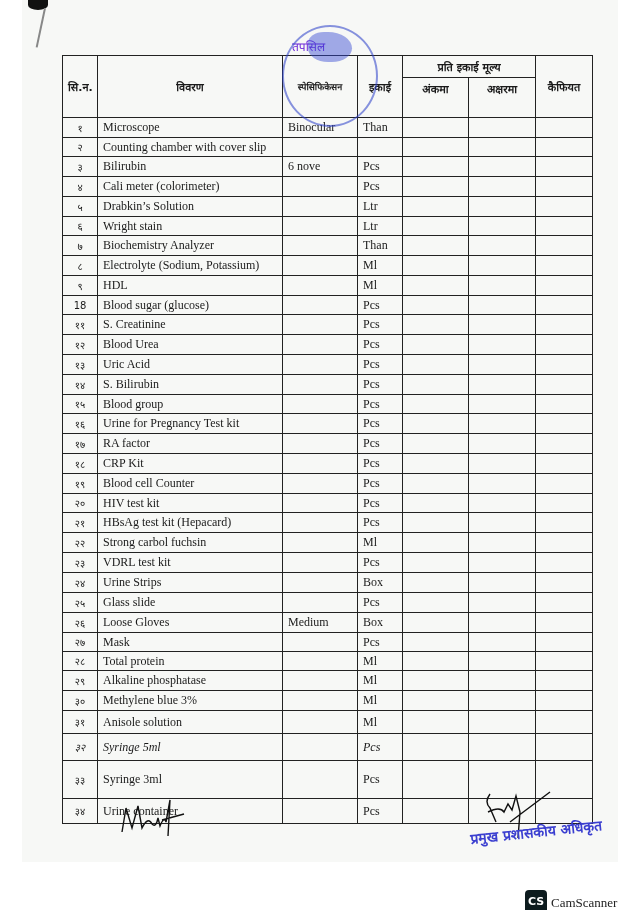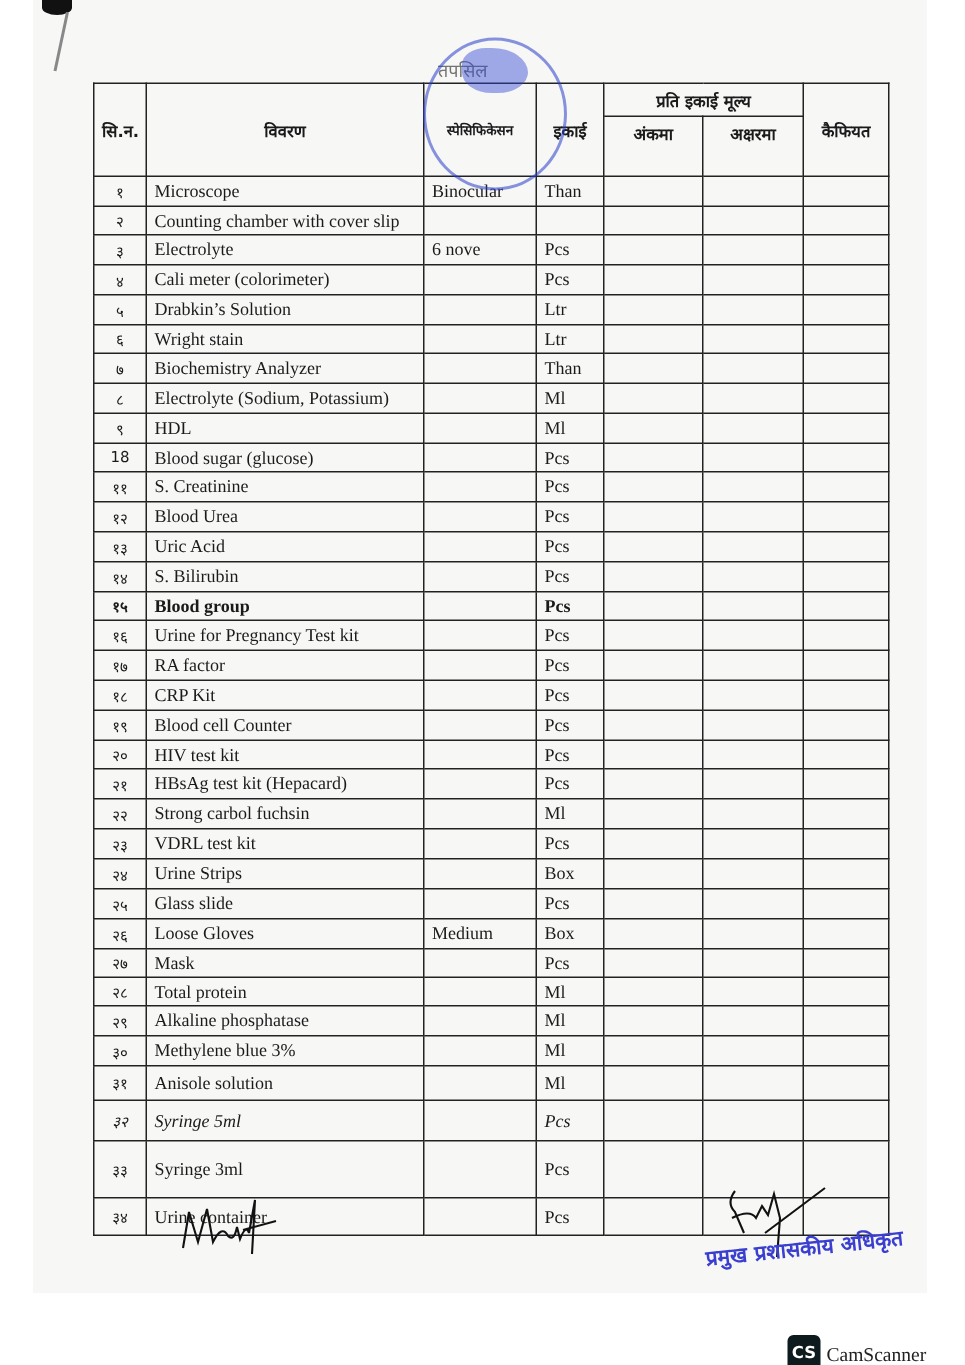--- a/index.html
+++ b/index.html
@@ -14,21 +14,21 @@
   }
   .corner-mark {
     position: absolute; left: 28px; top: 0; width: 20px; height: 10px;
     background: #111; border-radius: 0 0 50% 50%;
   }
   .corner-line {
     position: absolute; left: 44px; top: 8px; width: 2px; height: 40px;
     background: #888; transform: rotate(12deg); transform-origin: top left;
   }
   .heading {
-    position: absolute; left: 292px; top: 38px; font-size: 12px; color: #737373;
+    position: absolute; left: 292px; top: 38px; font-size: 12px; color: #6d28d9;
     font-family: "DejaVu Sans", sans-serif;
   }
   table.list {
     position: absolute; left: 62px; top: 55px;
     border-collapse: collapse; table-layout: fixed;
     width: 530px;
     font-size: 12px; color: #1a1a1a;
   }
   table.list td, table.list th {
     border: 1px solid #222; padding: 0 5px; white-space: nowrap; overflow: hidden;
@@ -119,21 +119,21 @@
         <td class="sn">२</td>
         <td>Counting chamber with cover slip</td>
         <td></td>
         <td></td>
         <td></td>
         <td></td>
         <td></td>
       </tr>
       <tr style="height: 20px;">
         <td class="sn">३</td>
-        <td>Electrolyte</td>
+        <td>Bilirubin</td>
         <td>6 nove</td>
         <td>Pcs</td>
         <td></td>
         <td></td>
         <td></td>
       </tr>
       <tr style="height: 20px;">
         <td class="sn">४</td>
         <td>Cali meter (colorimeter)</td>
         <td></td>
@@ -225,21 +225,21 @@
       </tr>
       <tr style="height: 20px;">
         <td class="sn">१४</td>
         <td>S. Bilirubin</td>
         <td></td>
         <td>Pcs</td>
         <td></td>
         <td></td>
         <td></td>
       </tr>
-      <tr style="height: 19px; font-weight: bold;">
+      <tr style="height: 19px;">
         <td class="sn">१५</td>
         <td>Blood group</td>
         <td></td>
         <td>Pcs</td>
         <td></td>
         <td></td>
         <td></td>
       </tr>
       <tr style="height: 20px;">
         <td class="sn">१६</td>

